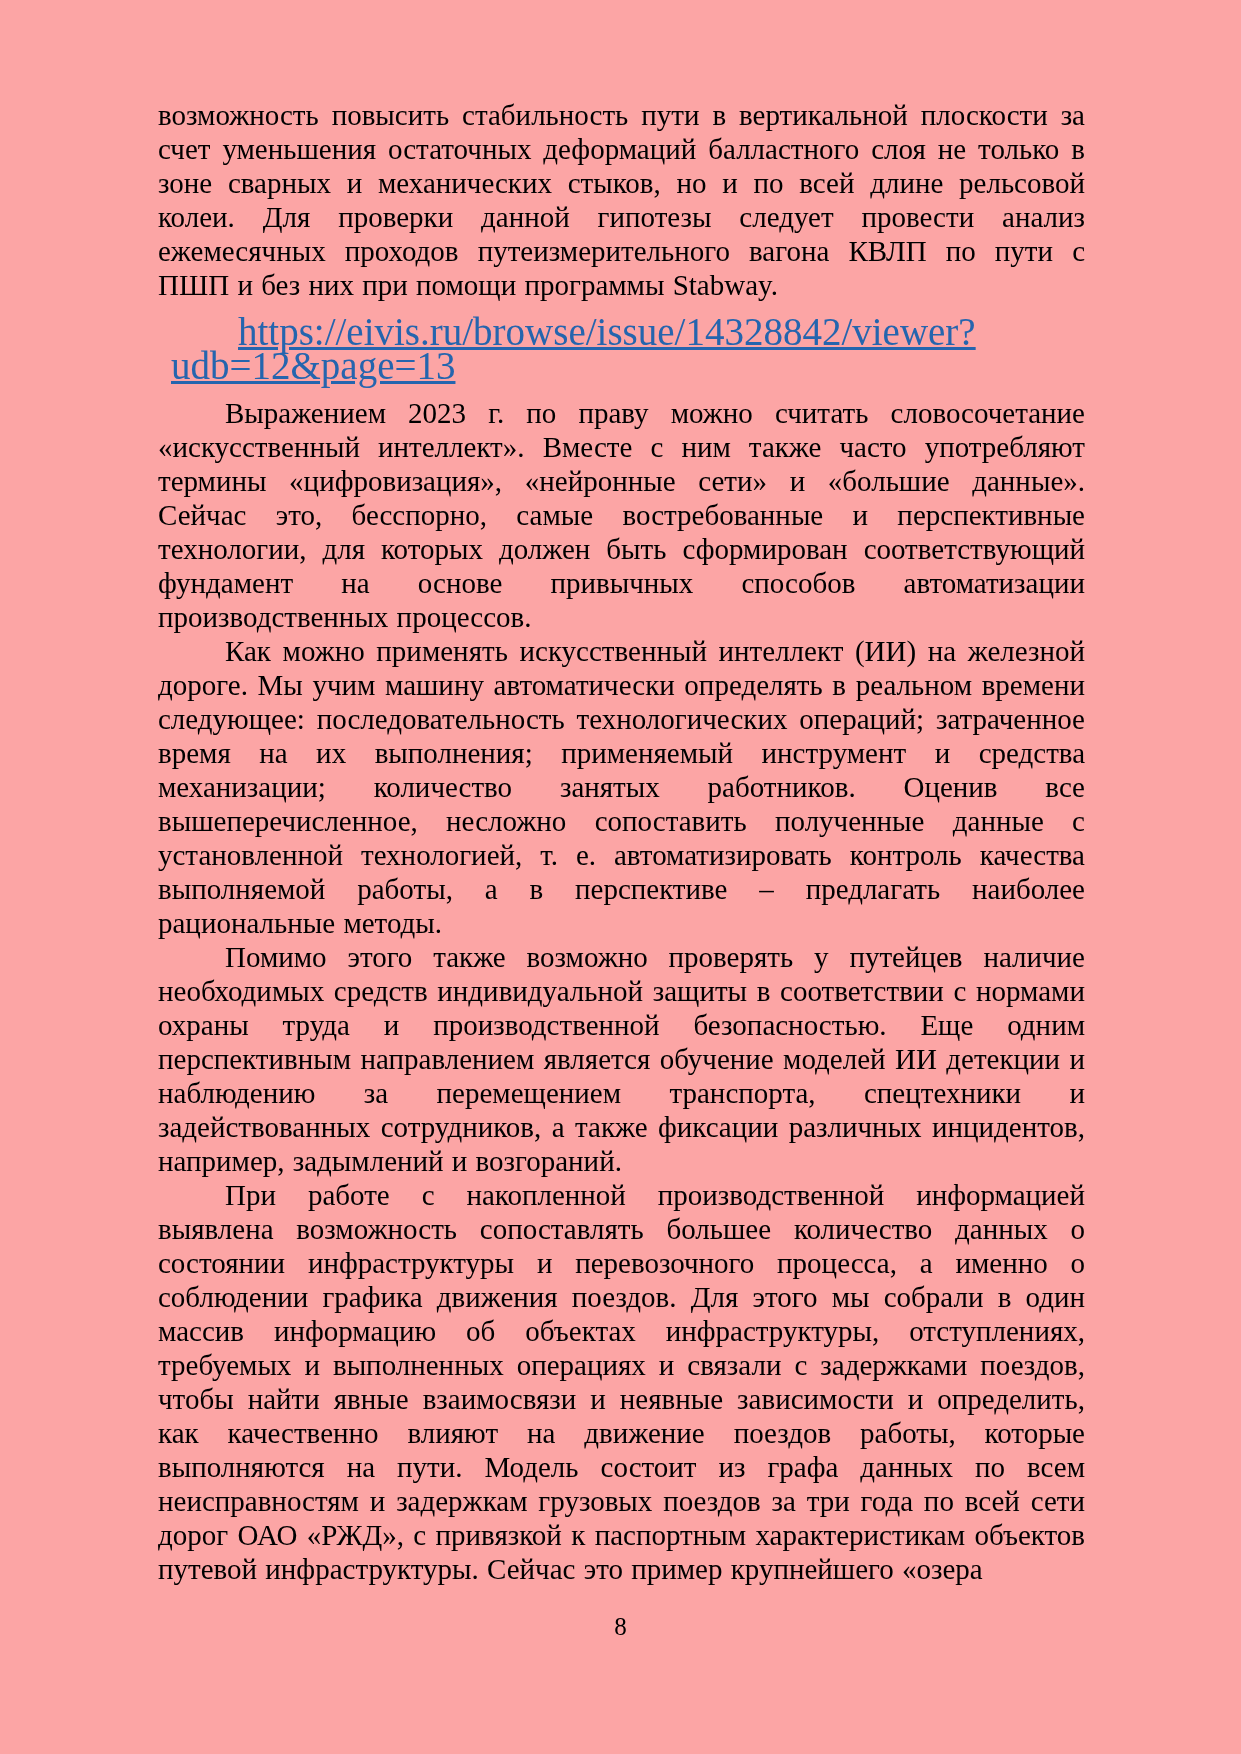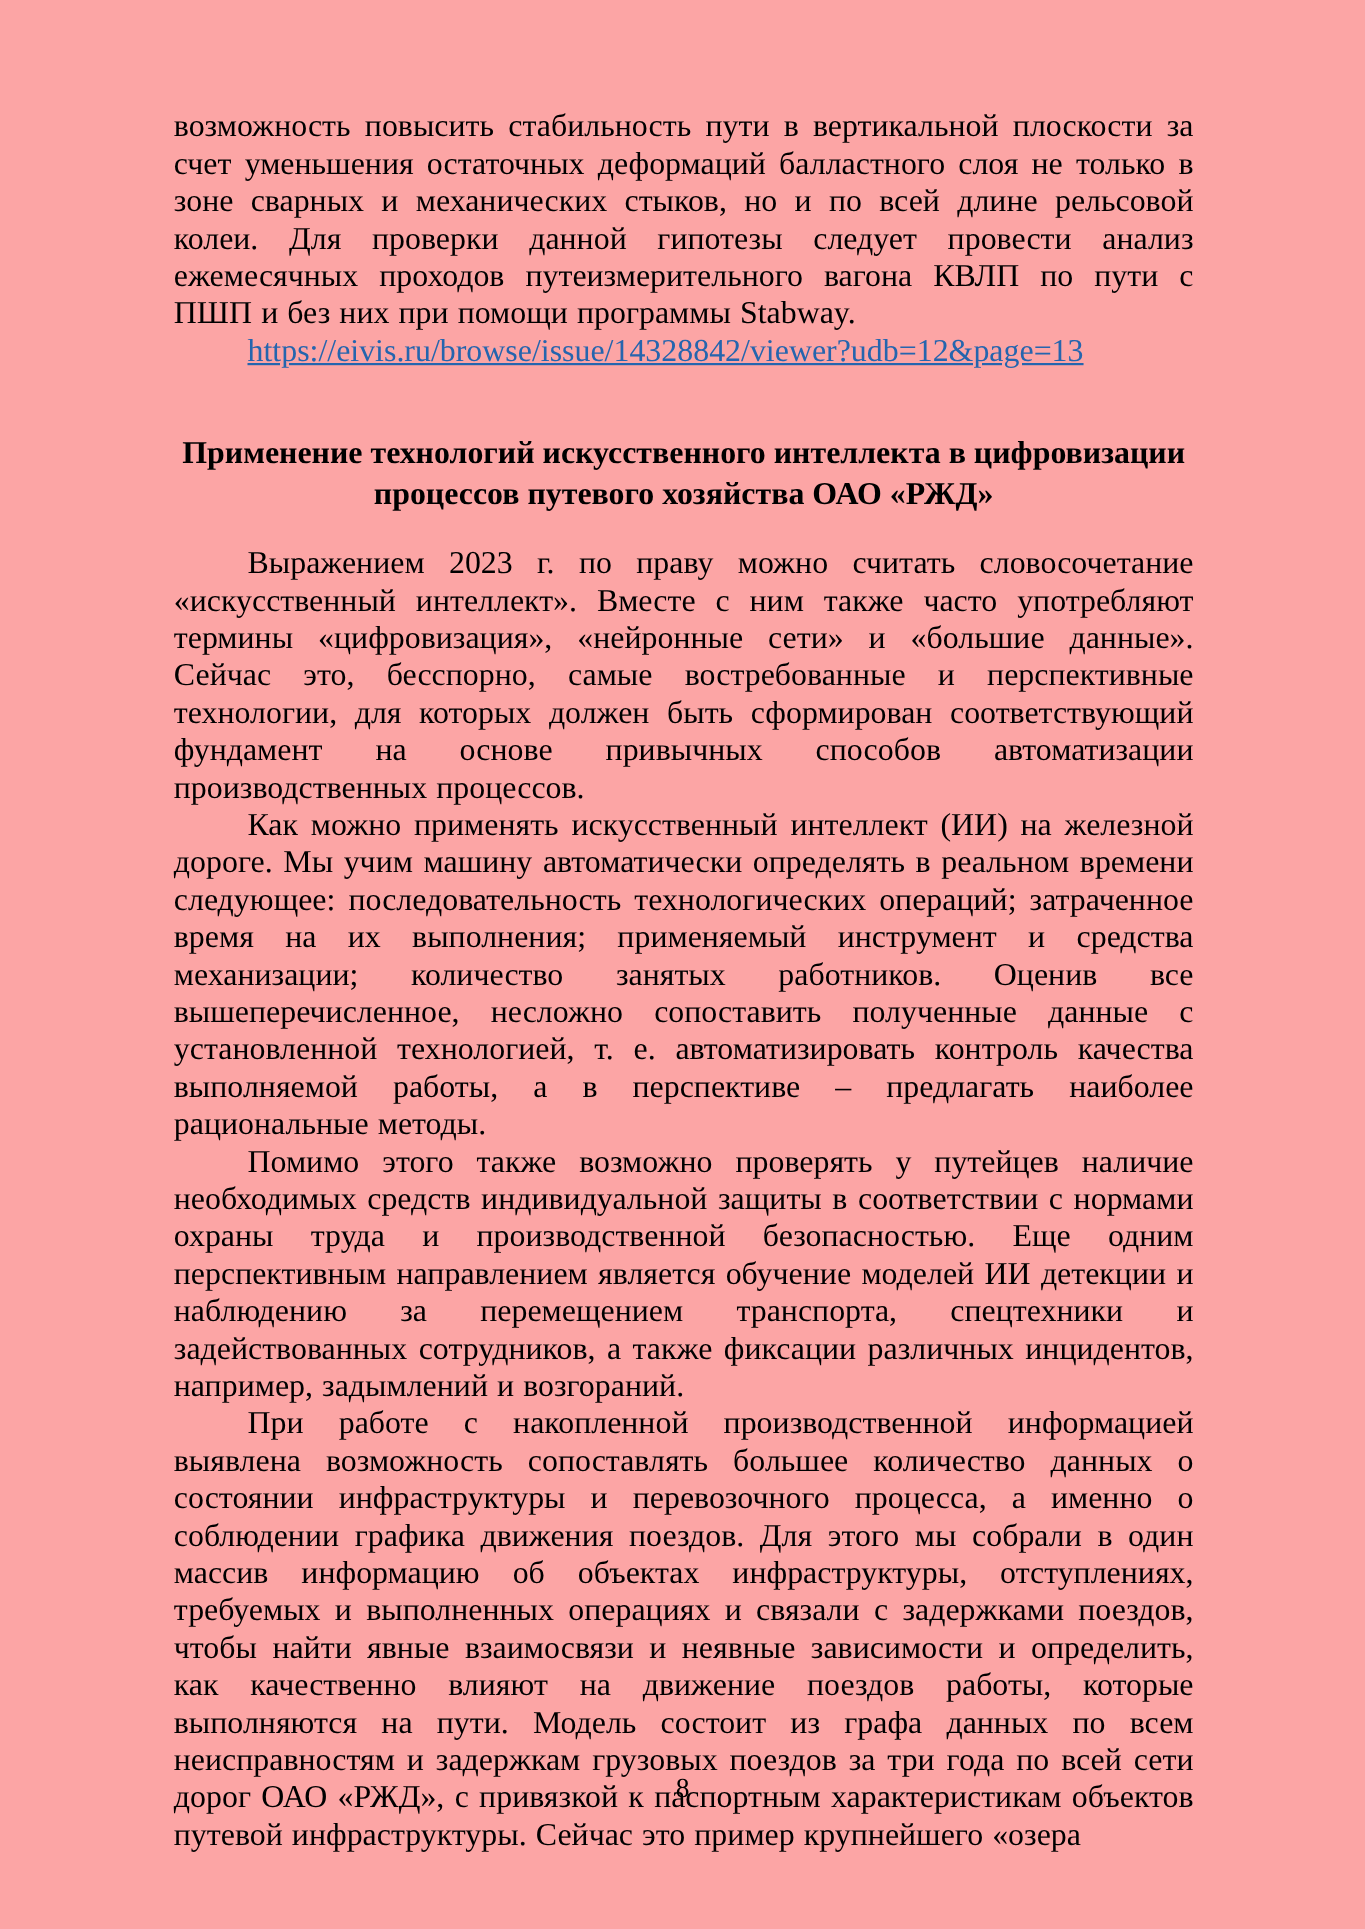--- a/index.html
+++ b/index.html
@@ -28,22 +28,22 @@
     font-size: 29px;
     line-height: 34px;
     text-align: justify;
     text-indent: 67px;
     word-spacing: 1px;
   }
   .no-indent {
     text-indent: 0;
   }
   .link-line {
-    margin: 0;
-    font-size: 29px;
+    margin: 13px;
+    font-size: 39px;
     line-height: 34px;
     text-align: left;
     text-indent: 67px;
   }
   .doc-link {
     text-decoration: underline;
     cursor: pointer;
   }
   .article-title {
     margin: 58px 0 27px 0;
@@ -65,21 +65,20 @@
 </head>
 <body>
 
 <div class="page">
   <div class="content">
 
     <p class="body-text no-indent">возможность повысить стабильность пути в вертикальной плоскости за счет уменьшения остаточных деформаций балластного слоя не только в зоне сварных и механических стыков, но и по всей длине рельсовой колеи. Для проверки данной гипотезы следует провести анализ ежемесячных проходов путеизмерительного вагона КВЛП по пути с ПШП и без них при помощи программы Stabway.</p>
 
     <p class="link-line"><a class="doc-link" style="color: rgb(37, 101, 174); text-decoration-color: rgb(37, 101, 174);">https://eivis.ru/browse/issue/14328842/viewer?udb=12&amp;page=13</a></p>
 
-    <h1 class="article-title">Применение технологий искусственного интеллекта в цифровизации процессов путевого хозяйства ОАО «РЖД»</h1>
 
 
     <p class="body-text">Выражением 2023 г. по праву можно считать словосочетание «искусственный интеллект». Вместе с ним также часто употребляют термины «цифровизация», «нейронные сети» и «большие данные». Сейчас это, бесспорно, самые востребованные и перспективные технологии, для которых должен быть сформирован соответствующий фундамент на основе привычных способов автоматизации производственных процессов.</p>
 
     <p class="body-text">Как можно применять искусственный интеллект (ИИ) на железной дороге. Мы учим машину автоматически определять в реальном времени следующее: последовательность технологических операций; затраченное время на их выполнения; применяемый инструмент и средства механизации; количество занятых работников. Оценив все вышеперечисленное, несложно сопоставить полученные данные с установленной технологией, т. е. автоматизировать контроль качества выполняемой работы, а в перспективе – предлагать наиболее рациональные методы.</p>
 
     <p class="body-text">Помимо этого также возможно проверять у путейцев наличие необходимых средств индивидуальной защиты в соответствии с нормами охраны труда и производственной безопасностью. Еще одним перспективным направлением является обучение моделей ИИ детекции и наблюдению за перемещением транспорта, спецтехники и задействованных сотрудников, а также фиксации различных инцидентов, например, задымлений и возгораний.</p>
 
     <p class="body-text">При работе с накопленной производственной информацией выявлена возможность сопоставлять большее количество данных о состоянии инфраструктуры и перевозочного процесса, а именно о соблюдении графика движения поездов. Для этого мы собрали в один массив информацию об объектах инфраструктуры, отступлениях, требуемых и выполненных операциях и связали с задержками поездов, чтобы найти явные взаимосвязи и неявные зависимости и определить, как качественно влияют на движение поездов работы, которые выполняются на пути. Модель состоит из графа данных по всем неисправностям и задержкам грузовых поездов за три года по всей сети дорог ОАО «РЖД», с привязкой к паспортным характеристикам объектов путевой инфраструктуры. Сейчас это пример крупнейшего «озера</p>
 

